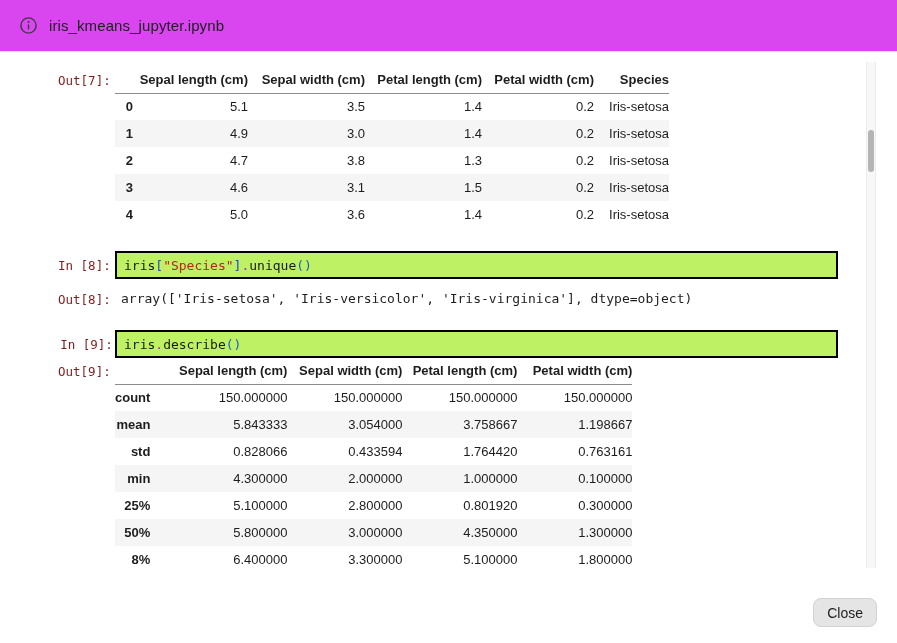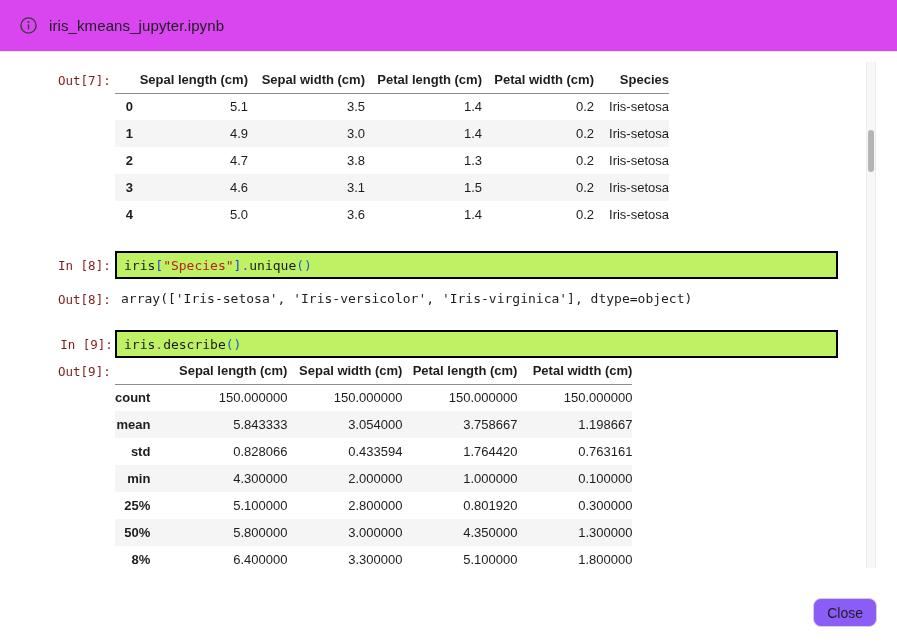--- a/index.html
+++ b/index.html
@@ -132,21 +132,21 @@
   }
 
   
   .dlg-footer { position: absolute; left: 0; right: 0; bottom: 0; height: 65px; }
   .close-btn {
     position: absolute;
     right: 20px;
     bottom: 16px;
     height: 29px;
     padding: 0 13px;
-    background: #8b5cf6;
+    background: #e5e5e5;
     border: 1px solid #d1d1d6;
     border-radius: 8px;
     font-family: "Liberation Sans", sans-serif;
     font-size: 14px;
     color: #1d1d1f;
     cursor: pointer;
   }
 </style>
 </head>
 <body>

